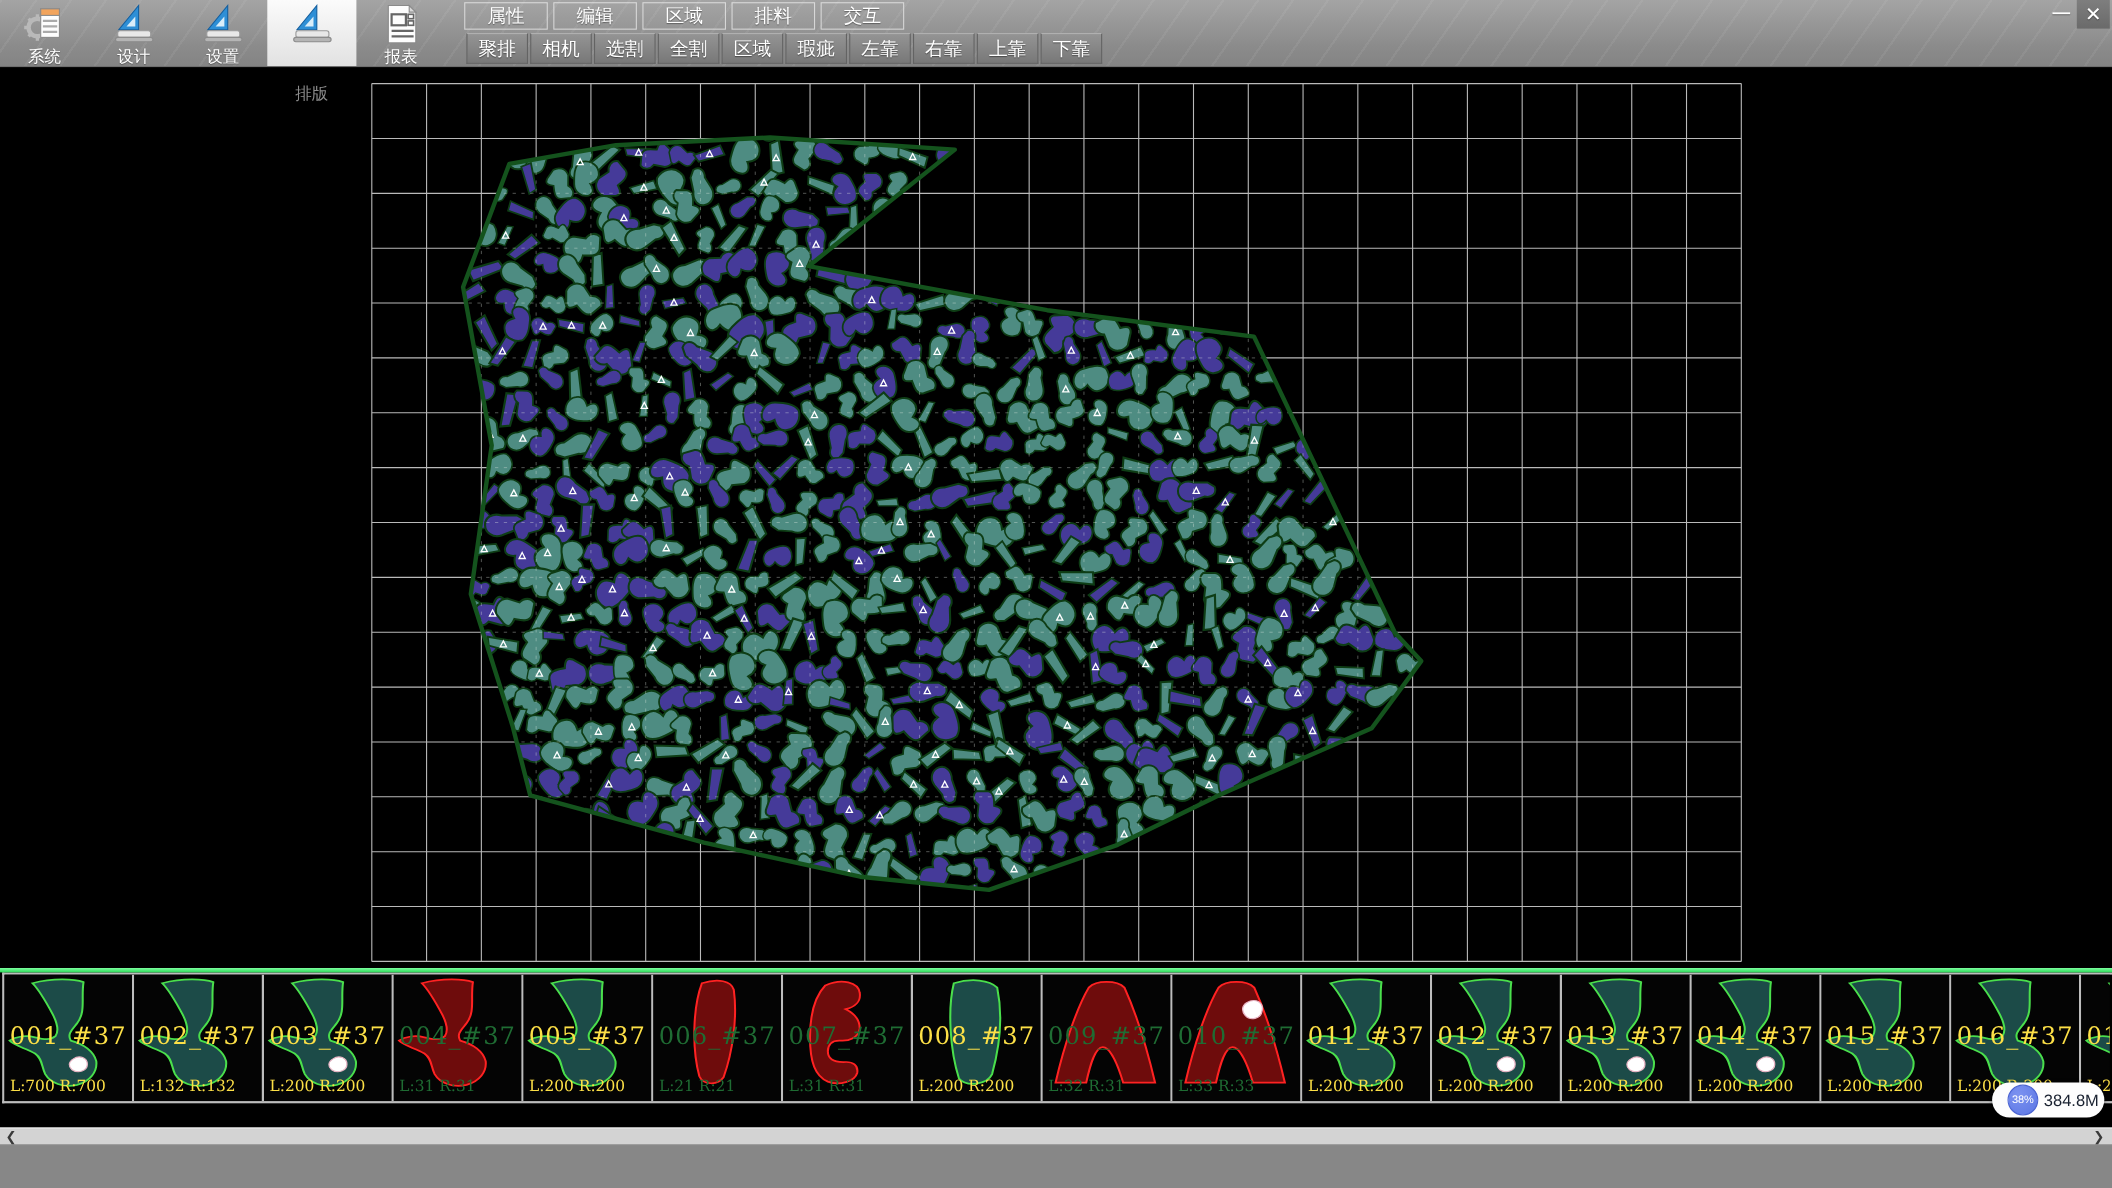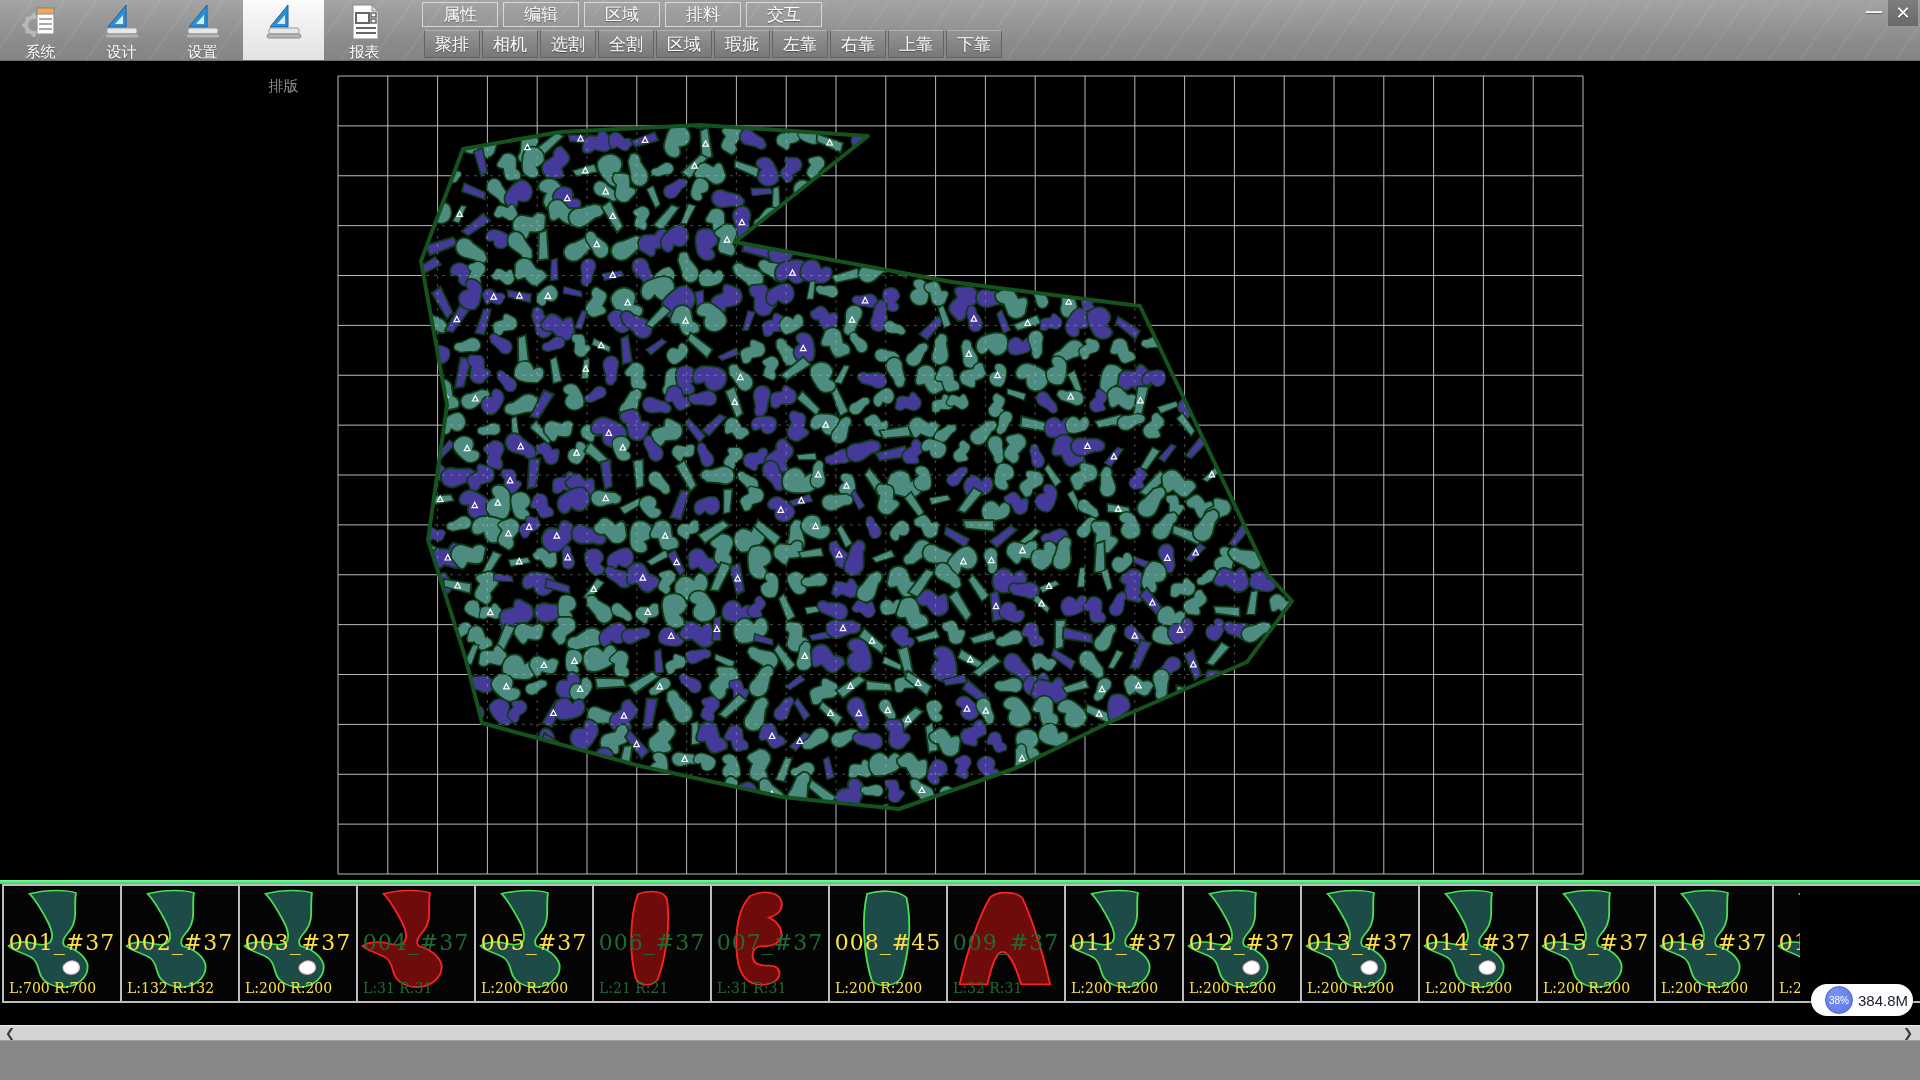--- a/index.html
+++ b/index.html
@@ -1128,29 +1128,37 @@
           <svg width="116" height="115" viewBox="0 0 100 117" preserveAspectRatio="none">
             <path d="M33,10 C46,3 59,7 60,17 C61,25 56,30 49,32 C56,36 60,42 60,50 C59,58 52,62 44,61 C38,61 35,65 35,71 C35,78 40,81 47,81 C55,80 59,84 58,91 C56,99 44,103 35,99 C25,94 21,81 21,58 C21,37 25,20 33,10 Z" fill="#6e0c0c" stroke="#ff2222" stroke-width="1.6"></path>
           </svg>
           <div class="ctitle txt-green">007_#37</div>
           <div class="clr txt-green">L:31 R:31</div>
         </div>
         <div class="cell">
           <svg width="116" height="115" viewBox="0 0 100 117" preserveAspectRatio="none">
             <path d="M32,8 C46,3 60,5 66,12 C70,35 69,62 62,92 C58,102 42,104 36,96 C29,70 27,32 32,8 Z" fill="#1c4b48" stroke="#4adf4c" stroke-width="1.6"></path>
           </svg>
-          <div class="ctitle txt-gray">008_#45</div>
+          <div class="ctitle txt-gray">008_#37</div>
           <div class="clr txt-gray">L:200 R:200</div>
         </div>
         <div class="cell">
           <svg width="116" height="115" viewBox="0 0 100 117" preserveAspectRatio="none">
             <path d="M10,100 C17,64 27,30 36,12 C42,5 58,5 64,12 C74,38 82,70 88,100 L63,100 C59,84 53,67 47,67 C41,67 37,84 34,100 Z" fill="#6e0c0c" stroke="#ff2222" stroke-width="1.6"></path>
           </svg>
           <div class="ctitle txt-green">009_#37</div>
           <div class="clr txt-green">L:32 R:31</div>
+        </div>
+        <div class="cell">
+          <svg width="116" height="115" viewBox="0 0 100 117" preserveAspectRatio="none">
+            <path d="M10,100 C17,64 27,30 36,12 C42,5 58,5 64,12 C74,38 82,70 88,100 L63,100 C59,84 53,67 47,67 C41,67 37,84 34,100 Z" fill="#6e0c0c" stroke="#ff2222" stroke-width="1.6"></path>
+            <path d="M58,26 C65,21 72,26 70,34 C69,41 61,43 57,38 C54,34 54,29 58,26 Z" fill="#ffffff" stroke="#e8b4c4" stroke-width="1"></path>
+          </svg>
+          <div class="ctitle txt-green">010_#37</div>
+          <div class="clr txt-green">L:33 R:33</div>
         </div>
         <div class="cell">
           <svg width="116" height="115" viewBox="0 0 100 117" preserveAspectRatio="none">
             <path d="M22,8 C38,3 55,4 62,7 C60,22 64,34 57,45 C53,51 49,55 52,61 C62,64 70,71 72,80 C73,90 67,99 57,102 C46,105 36,100 32,92 C29,85 30,78 24,73 C17,68 8,66 4,61 C9,57 17,56 24,58 C31,60 36,61 40,57 C43,52 41,44 38,37 C33,26 28,15 22,8 Z" fill="#1c4b48" stroke="#4adf4c" stroke-width="1.6"></path>
           </svg>
           <div class="ctitle txt-gray">011_#37</div>
           <div class="clr txt-gray">L:200 R:200</div>
         </div>
         <div class="cell">
           <svg width="116" height="115" viewBox="0 0 100 117" preserveAspectRatio="none">

